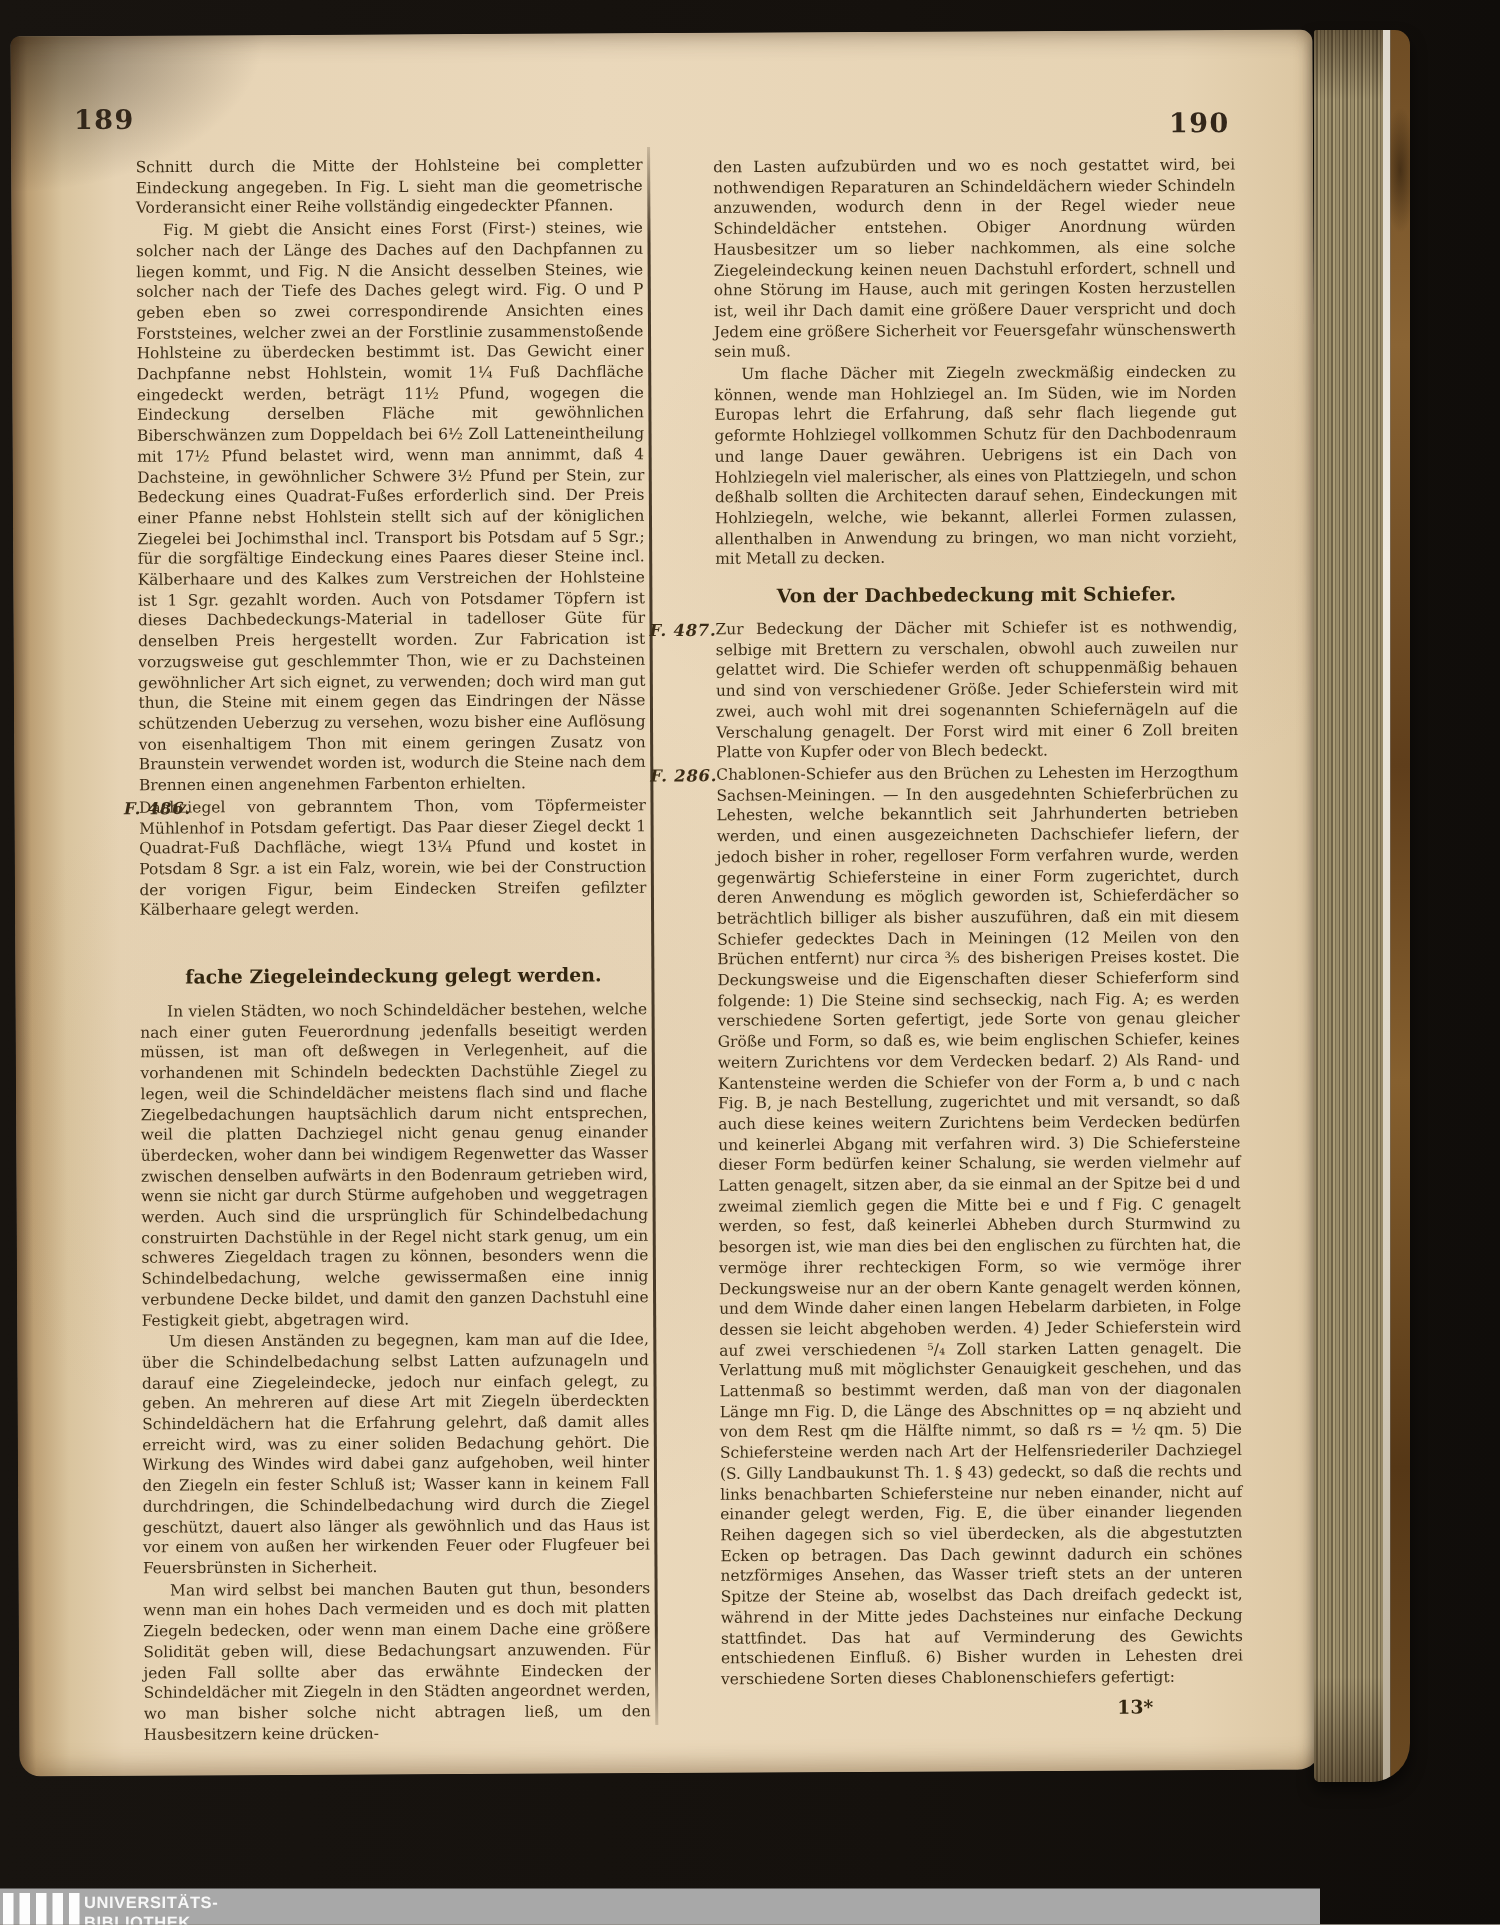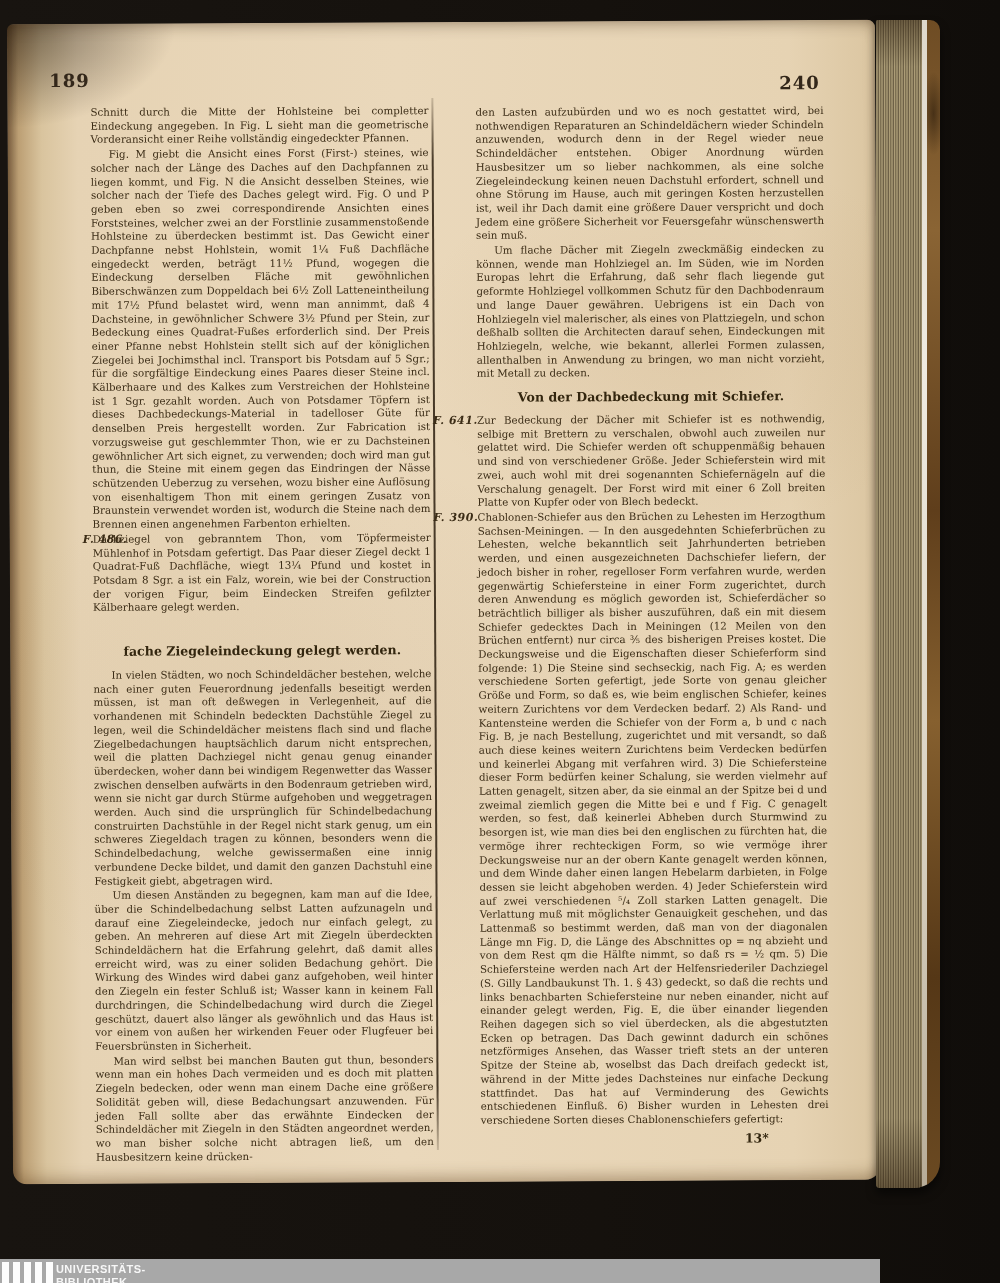--- a/index.html
+++ b/index.html
@@ -82,21 +82,21 @@
     color:#f7f7f7;letter-spacing:.4px;}
   .logo-text span{display:block;}
 </style>
 </head>
 <body>
 
 <div class="stage">
 
   <div class="page">
     <div class="pageno left">189</div>
-    <div class="pageno right">240</div>
+    <div class="pageno right">190</div>
     <div class="divider"></div>
 
     <div class="col colL">
       <p class="para">Schnitt durch die Mitte der Hohlsteine bei completter Eindeckung angegeben. In Fig. L sieht man die geometrische Vorderansicht einer Reihe vollständig eingedeckter Pfannen.</p>
       <p class="para ind">Fig. M giebt die Ansicht eines Forst (First-) steines, wie solcher nach der Länge des Daches auf den Dachpfannen zu liegen kommt, und Fig. N die Ansicht desselben Steines, wie solcher nach der Tiefe des Daches gelegt wird. Fig. O und P geben eben so zwei correspondirende Ansichten eines Forststeines, welcher zwei an der Forstlinie zusammenstoßende Hohlsteine zu überdecken bestimmt ist. Das Gewicht einer Dachpfanne nebst Hohlstein, womit 1¼ Fuß Dachfläche eingedeckt werden, beträgt 11½ Pfund, wogegen die Eindeckung derselben Fläche mit gewöhnlichen Biberschwänzen zum Doppeldach bei 6½ Zoll Latteneintheilung mit 17½ Pfund belastet wird, wenn man annimmt, daß 4 Dachsteine, in gewöhnlicher Schwere 3½ Pfund per Stein, zur Bedeckung eines Quadrat-Fußes erforderlich sind. Der Preis einer Pfanne nebst Hohlstein stellt sich auf der königlichen Ziegelei bei Jochimsthal incl. Transport bis Potsdam auf 5 Sgr.; für die sorgfältige Eindeckung eines Paares dieser Steine incl. Kälberhaare und des Kalkes zum Verstreichen der Hohlsteine ist 1 Sgr. gezahlt worden. Auch von Potsdamer Töpfern ist dieses Dachbedeckungs-Material in tadelloser Güte für denselben Preis hergestellt worden. Zur Fabrication ist vorzugsweise gut geschlemmter Thon, wie er zu Dachsteinen gewöhnlicher Art sich eignet, zu verwenden; doch wird man gut thun, die Steine mit einem gegen das Eindringen der Nässe schützenden Ueberzug zu versehen, wozu bisher eine Auflösung von eisenhaltigem Thon mit einem geringen Zusatz von Braunstein verwendet worden ist, wodurch die Steine nach dem Brennen einen angenehmen Farbenton erhielten.</p>
       <div class="fpara">
         <span class="flabel">F. 486.</span>
         <p class="para">Dachziegel von gebranntem Thon, vom Töpfermeister Mühlenhof in Potsdam gefertigt. Das Paar dieser Ziegel deckt 1 Quadrat-Fuß Dachfläche, wiegt 13¼ Pfund und kostet in Potsdam 8 Sgr. a ist ein Falz, worein, wie bei der Construction der vorigen Figur, beim Eindecken Streifen gefilzter Kälberhaare gelegt werden.</p>
       </div>
       <h3 class="heading">
@@ -108,25 +108,25 @@
       <p class="para ind">Man wird selbst bei manchen Bauten gut thun, besonders wenn man ein hohes Dach vermeiden und es doch mit platten Ziegeln bedecken, oder wenn man einem Dache eine größere Solidität geben will, diese Bedachungsart anzuwenden. Für jeden Fall sollte aber das erwähnte Eindecken der Schindeldächer mit Ziegeln in den Städten angeordnet werden, wo man bisher solche nicht abtragen ließ, um den Hausbesitzern keine drücken-</p>
     </div>
 
     <div class="col colR">
       <p class="para">den Lasten aufzubürden und wo es noch gestattet wird, bei nothwendigen Reparaturen an Schindeldächern wieder Schindeln anzuwenden, wodurch denn in der Regel wieder neue Schindeldächer entstehen. Obiger Anordnung würden Hausbesitzer um so lieber nachkommen, als eine solche Ziegeleindeckung keinen neuen Dachstuhl erfordert, schnell und ohne Störung im Hause, auch mit geringen Kosten herzustellen ist, weil ihr Dach damit eine größere Dauer verspricht und doch Jedem eine größere Sicherheit vor Feuersgefahr wünschenswerth sein muß.</p>
       <p class="para ind">Um flache Dächer mit Ziegeln zweckmäßig eindecken zu können, wende man Hohlziegel an. Im Süden, wie im Norden Europas lehrt die Erfahrung, daß sehr flach liegende gut geformte Hohlziegel vollkommen Schutz für den Dachbodenraum und lange Dauer gewähren. Uebrigens ist ein Dach von Hohlziegeln viel malerischer, als eines von Plattziegeln, und schon deßhalb sollten die Architecten darauf sehen, Eindeckungen mit Hohlziegeln, welche, wie bekannt, allerlei Formen zulassen, allenthalben in Anwendung zu bringen, wo man nicht vorzieht, mit Metall zu decken.</p>
       <h3 class="heading single">
         <span>Von der Dachbedeckung mit Schiefer.</span>
       </h3>
       <div class="fpara">
-        <span class="flabel">F. 641.</span>
+        <span class="flabel">F. 487.</span>
         <p class="para">Zur Bedeckung der Dächer mit Schiefer ist es nothwendig, selbige mit Brettern zu verschalen, obwohl auch zuweilen nur gelattet wird. Die Schiefer werden oft schuppenmäßig behauen und sind von verschiedener Größe. Jeder Schieferstein wird mit zwei, auch wohl mit drei sogenannten Schiefernägeln auf die Verschalung genagelt. Der Forst wird mit einer 6 Zoll breiten Platte von Kupfer oder von Blech bedeckt.</p>
       </div>
       <div class="fpara">
-        <span class="flabel">F. 390.</span>
+        <span class="flabel">F. 286.</span>
         <p class="para">Chablonen-Schiefer aus den Brüchen zu Lehesten im Herzogthum Sachsen-Meiningen. — In den ausgedehnten Schieferbrüchen zu Lehesten, welche bekanntlich seit Jahrhunderten betrieben werden, und einen ausgezeichneten Dachschiefer liefern, der jedoch bisher in roher, regelloser Form verfahren wurde, werden gegenwärtig Schiefersteine in einer Form zugerichtet, durch deren Anwendung es möglich geworden ist, Schieferdächer so beträchtlich billiger als bisher auszuführen, daß ein mit diesem Schiefer gedecktes Dach in Meiningen (12 Meilen von den Brüchen entfernt) nur circa ⅗ des bisherigen Preises kostet. Die Deckungsweise und die Eigenschaften dieser Schieferform sind folgende: 1) Die Steine sind sechseckig, nach Fig. A; es werden verschiedene Sorten gefertigt, jede Sorte von genau gleicher Größe und Form, so daß es, wie beim englischen Schiefer, keines weitern Zurichtens vor dem Verdecken bedarf. 2) Als Rand- und Kantensteine werden die Schiefer von der Form a, b und c nach Fig. B, je nach Bestellung, zugerichtet und mit versandt, so daß auch diese keines weitern Zurichtens beim Verdecken bedürfen und keinerlei Abgang mit verfahren wird. 3) Die Schiefersteine dieser Form bedürfen keiner Schalung, sie werden vielmehr auf Latten genagelt, sitzen aber, da sie einmal an der Spitze bei d und zweimal ziemlich gegen die Mitte bei e und f Fig. C genagelt werden, so fest, daß keinerlei Abheben durch Sturmwind zu besorgen ist, wie man dies bei den englischen zu fürchten hat, die vermöge ihrer rechteckigen Form, so wie vermöge ihrer Deckungsweise nur an der obern Kante genagelt werden können, und dem Winde daher einen langen Hebelarm darbieten, in Folge dessen sie leicht abgehoben werden. 4) Jeder Schieferstein wird auf zwei verschiedenen ⁵/₄ Zoll starken Latten genagelt. Die Verlattung muß mit möglichster Genauigkeit geschehen, und das Lattenmaß so bestimmt werden, daß man von der diagonalen Länge mn Fig. D, die Länge des Abschnittes op = nq abzieht und von dem Rest qm die Hälfte nimmt, so daß rs = ½ qm. 5) Die Schiefersteine werden nach Art der Helfensriederiler Dachziegel (S. Gilly Landbaukunst Th. 1. § 43) gedeckt, so daß die rechts und links benachbarten Schiefersteine nur neben einander, nicht auf einander gelegt werden, Fig. E, die über einander liegenden Reihen dagegen sich so viel überdecken, als die abgestutzten Ecken op betragen. Das Dach gewinnt dadurch ein schönes netzförmiges Ansehen, das Wasser trieft stets an der unteren Spitze der Steine ab, woselbst das Dach dreifach gedeckt ist, während in der Mitte jedes Dachsteines nur einfache Deckung stattfindet. Das hat auf Verminderung des Gewichts entschiedenen Einfluß. 6) Bisher wurden in Lehesten drei verschiedene Sorten dieses Chablonenschiefers gefertigt:</p>
       </div>
       <div class="signature">13*</div>
     </div>
   </div>
 
   <div class="fore-edge">
     <div class="fe-stack"></div>
     <div class="fe-white"></div>
     <div class="fe-cover"></div>

